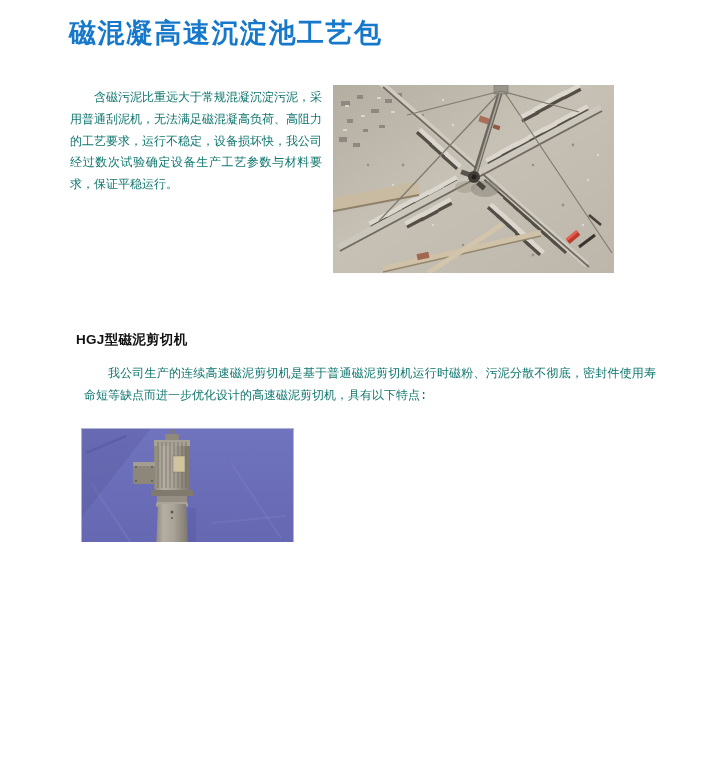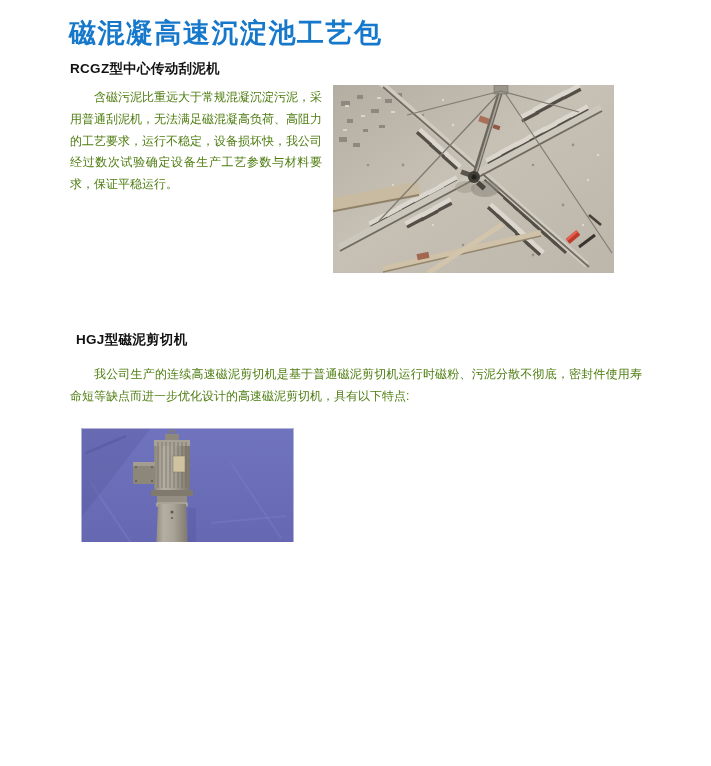--- a/index.html
+++ b/index.html
@@ -10,39 +10,38 @@
   .abs{position:absolute;}
   #doc-title{
     left:69px;top:15px;font-size:27px;font-weight:bold;color:#1678ca;letter-spacing:1.5px;
   }
   .sec-heading{
     font-size:13.5px;font-weight:bold;color:#121212;letter-spacing:0.3px;
   }
   #heading-1{left:70px;top:60px;}
   #heading-2{left:76px;top:331px;}
   .body-para{
-    font-size:12px;color:#4d7c0f;text-align:justify;text-indent:2em;
+    font-size:12px;color:#0f766e;text-align:justify;text-indent:2em;
   }
   #para-1{left:70px;top:87px;width:252px;line-height:21.8px;}
-  #para-2{left:70px;top:363px;width:572px;line-height:22px;}
+  #para-2{left:84px;top:363px;width:572px;line-height:22px;font-family:Liberation Mono, monospace;}
   #list-1{left:70px;top:200px;font-size:12px;line-height:22.3px;width:260px;}
   #list-2{left:325px;top:431px;font-size:12px;line-height:21.5px;width:297px;text-align:justify;}
   #list-2 .li{margin-bottom:22px;}
   #photo-1{left:333px;top:85px;width:281px;height:188px;}
   #photo-2{left:81px;top:428px;width:213px;height:279px;}
   svg{display:block;}
 </style>
 </head>
 <body>
 
 <div id="page">
 
   <div class="abs" id="doc-title">磁混凝高速沉淀池工艺包</div>
 
-  <div class="abs sec-heading" id="heading-1">RCGZ型中心传动刮泥机</div>
   <div class="abs body-para" id="para-1">含磁污泥比重远大于常规混凝沉淀污泥，采用普通刮泥机，无法满足磁混凝高负荷、高阻力的工艺要求，运行不稳定，设备损坏快，我公司经过数次试验确定设备生产工艺参数与材料要求，保证平稳运行。</div>
 
   <svg class="abs" id="photo-1" viewBox="0 0 281 188" preserveAspectRatio="none">
     <defs>
       <linearGradient id="p1bg" x1="0" y1="0" x2="1" y2="1">
         <stop offset="0" stop-color="#b3ada2"></stop>
         <stop offset="0.45" stop-color="#c6c0b5"></stop>
         <stop offset="1" stop-color="#bcb6ab"></stop>
       </linearGradient>
       <g id="bl">

